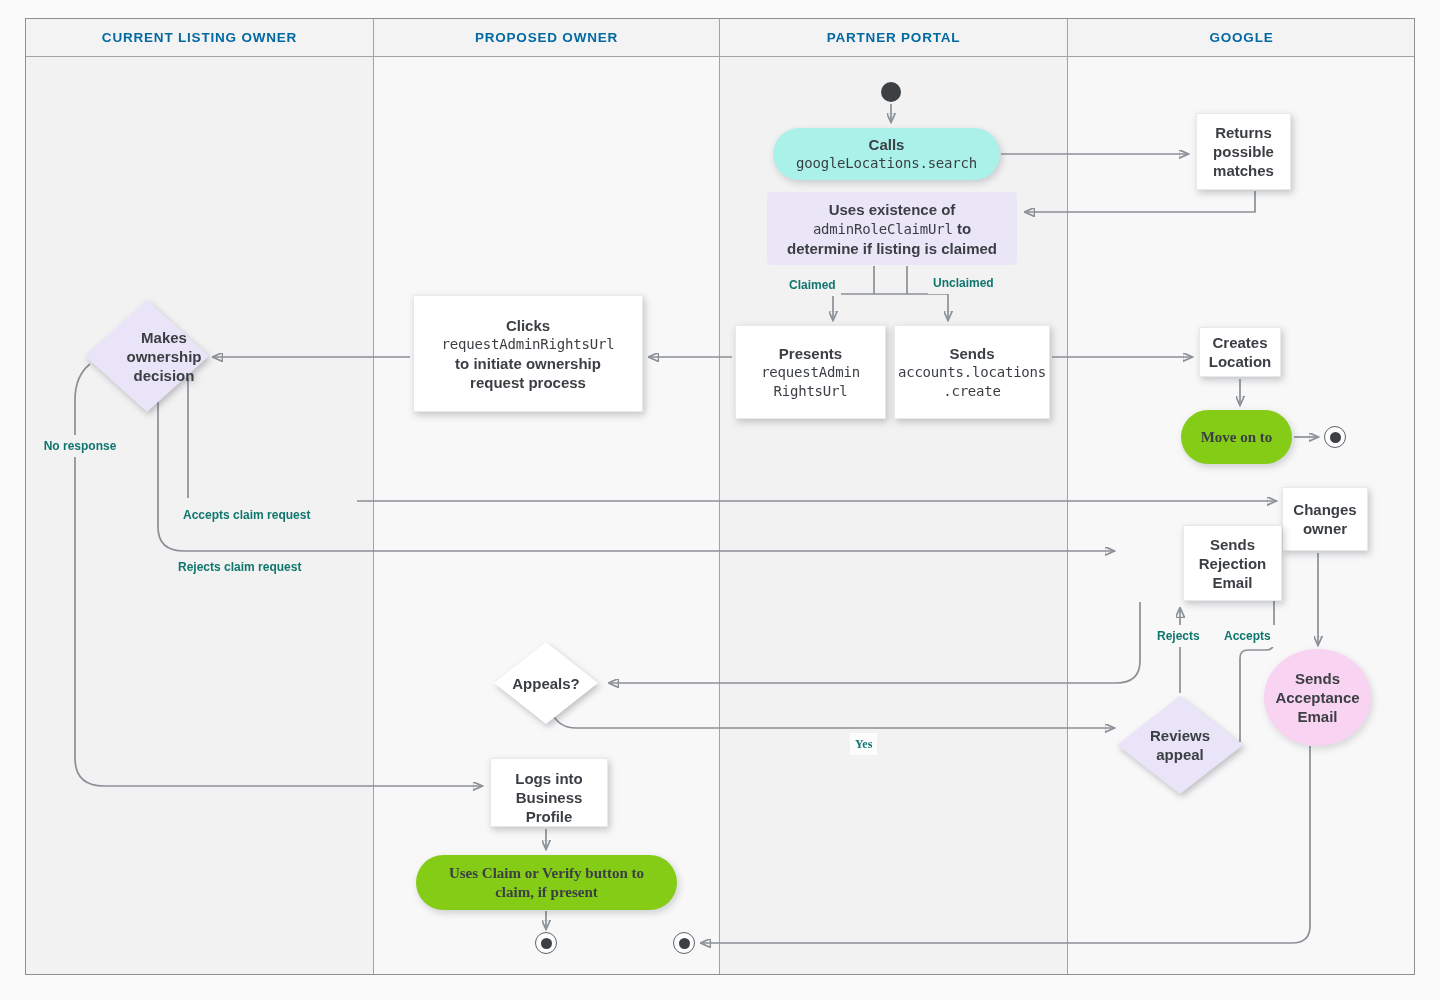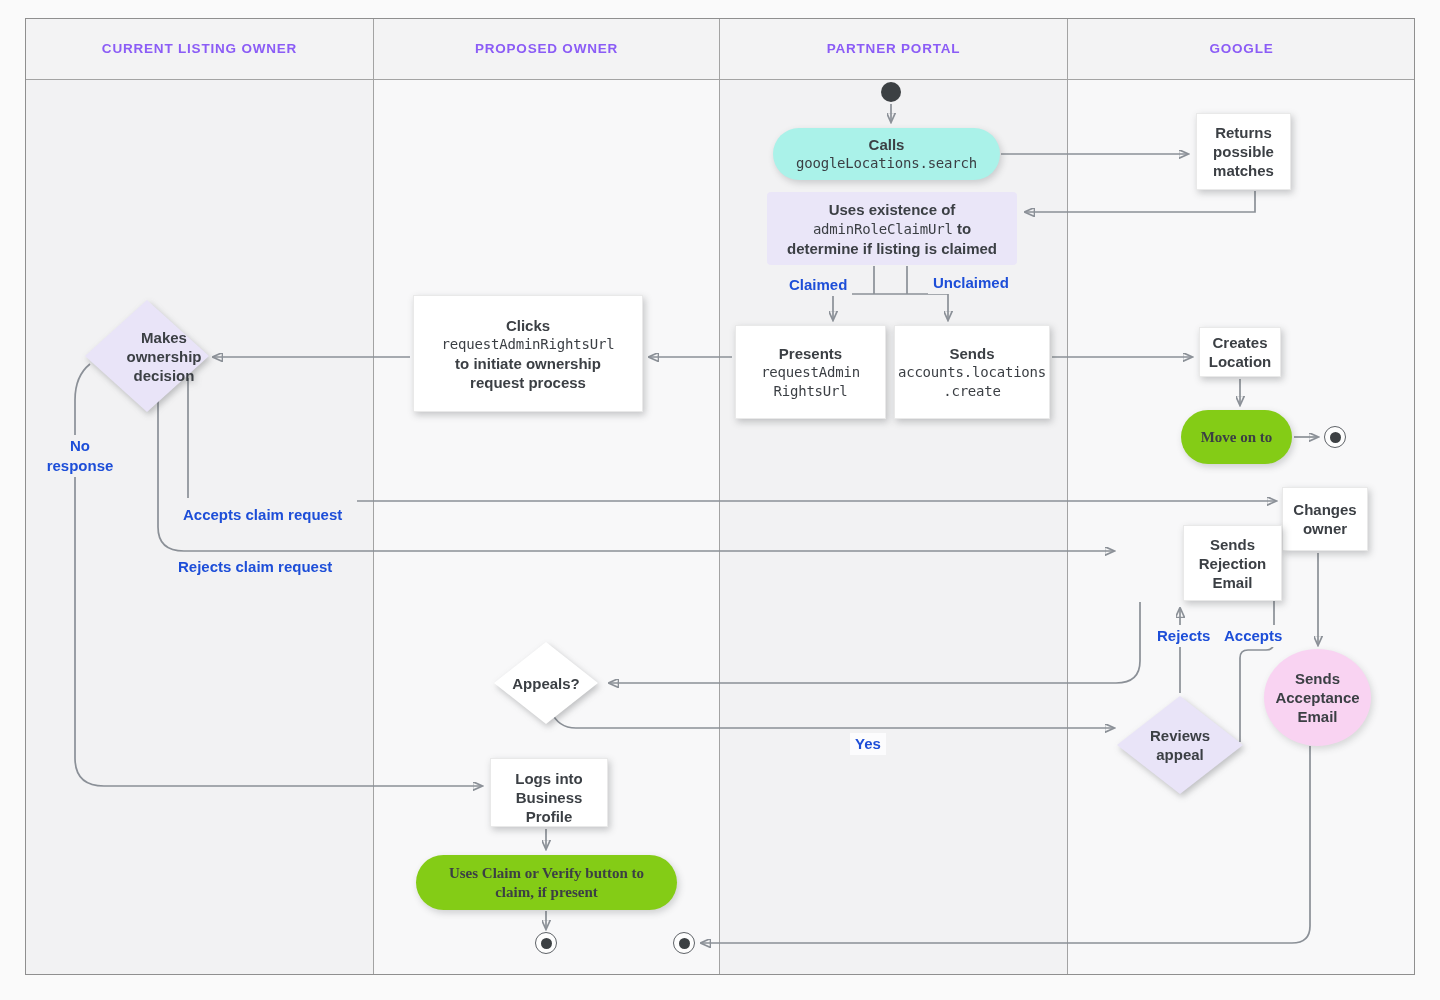--- a/index.html
+++ b/index.html
@@ -3,21 +3,21 @@
 <meta charset="utf-8">
 <style>
   html,body{margin:0;padding:0;background:#fafafa;font-family:"Liberation Sans",sans-serif;}
   #canvas{position:relative;width:1440px;height:1000px;background:#fafafa;overflow:hidden;color:#3b3f44;}
   
   .lane{position:absolute;top:18px;height:957px;box-sizing:border-box;border-left:1px solid #a3a3a3;}
   .lane:last-of-type{border-right:1px solid #a3a3a3;}
   .lane.gray{background:#f2f2f3;}
   .lane.light{background:#f8f8f9;}
   .frame{position:absolute;left:25px;top:18px;width:1390px;height:957px;border:1px solid #8f8f8f;box-sizing:border-box;pointer-events:none;z-index:5;}
-  .lane-header{position:absolute;top:18px;height:62px;box-sizing:border-box;border-left:1px solid #a3a3a3;border-bottom:1px solid #a3a3a3;background:#f3f3f4;display:flex;align-items:center;justify-content:center;font-weight:bold;font-size:13.5px;letter-spacing:.8px;color:#8b5cf6;z-index:2;}
+  .lane-header{position:absolute;top:18px;height:39px;box-sizing:border-box;border-left:1px solid #a3a3a3;border-bottom:1px solid #a3a3a3;background:#f3f3f4;display:flex;align-items:center;justify-content:center;font-weight:bold;font-size:13.5px;letter-spacing:.8px;color:#0369a1;z-index:2;}
   
   svg.edges{position:absolute;left:0;top:0;z-index:3;pointer-events:none;}
   svg.edges path{fill:none;stroke:#8b9097;stroke-width:1.7;}
   
   .node{position:absolute;z-index:4;display:flex;flex-direction:column;align-items:center;justify-content:center;text-align:center;box-sizing:border-box;font-size:15px;font-weight:bold;line-height:19px;color:#3b3f44;}
   .box{background:#ffffff;border:1px solid #e9e9e9;box-shadow:2px 3px 7px rgba(60,64,67,.28);}
   .pill{border-radius:28px;box-shadow:2px 3px 7px rgba(60,64,67,.22);}
   .teal{background:#aaf2e9;}
   .pink{background:#84cc16;font-family:Liberation Serif, serif;}
   .soft{background:#eae6f8;border-radius:4px;}
@@ -27,24 +27,24 @@
   .dwrap{position:absolute;z-index:4;display:flex;align-items:center;justify-content:center;text-align:center;font-weight:bold;font-size:15px;line-height:19px;filter:drop-shadow(2px 3px 3px rgba(60,64,67,.3));}
   .dshape{position:absolute;inset:0;clip-path:polygon(50% 0,100% 50%,50% 100%,0 50%);}
   .dshape.purple{background:#e9e4f8;}
   .dshape.white{background:#ffffff;}
   .dwrap .dlabel{position:relative;z-index:1;}
   
   .startdot{position:absolute;z-index:4;width:20px;height:20px;border-radius:50%;background:#3c4043;}
   .endnode{position:absolute;z-index:4;width:22px;height:22px;border-radius:50%;border:1.6px solid #5f6368;background:#fdfdfd;box-sizing:border-box;display:flex;align-items:center;justify-content:center;}
   .endnode .inner{width:11px;height:11px;border-radius:50%;background:#3c4043;}
   
-  .elabel{position:absolute;z-index:4;font-weight:bold;font-size:15px;color:#1d4ed8;text-align:center;line-height:20px;padding:1px 5px;}
+  .elabel{position:absolute;z-index:4;font-weight:bold;font-size:12px;color:#0f766e;text-align:center;line-height:20px;padding:1px 5px;}
   .bg-gray{background:#f2f2f3;}
   .bg-light{background:#f8f8f9;}
-  .bg-white{background:#fcfcfd;}
+  .bg-white{background:#fcfcfd;font-family:Liberation Serif, serif;}
 </style>
 </head>
 <body>
 
 <div id="canvas">
 
   <div class="lane gray" style="left:25px;width:348px;"></div>
   <div class="lane light" style="left:373px;width:346px;"></div>
   <div class="lane gray" style="left:719px;width:348px;"></div>
   <div class="lane light" style="left:1067px;width:348px;"></div>

